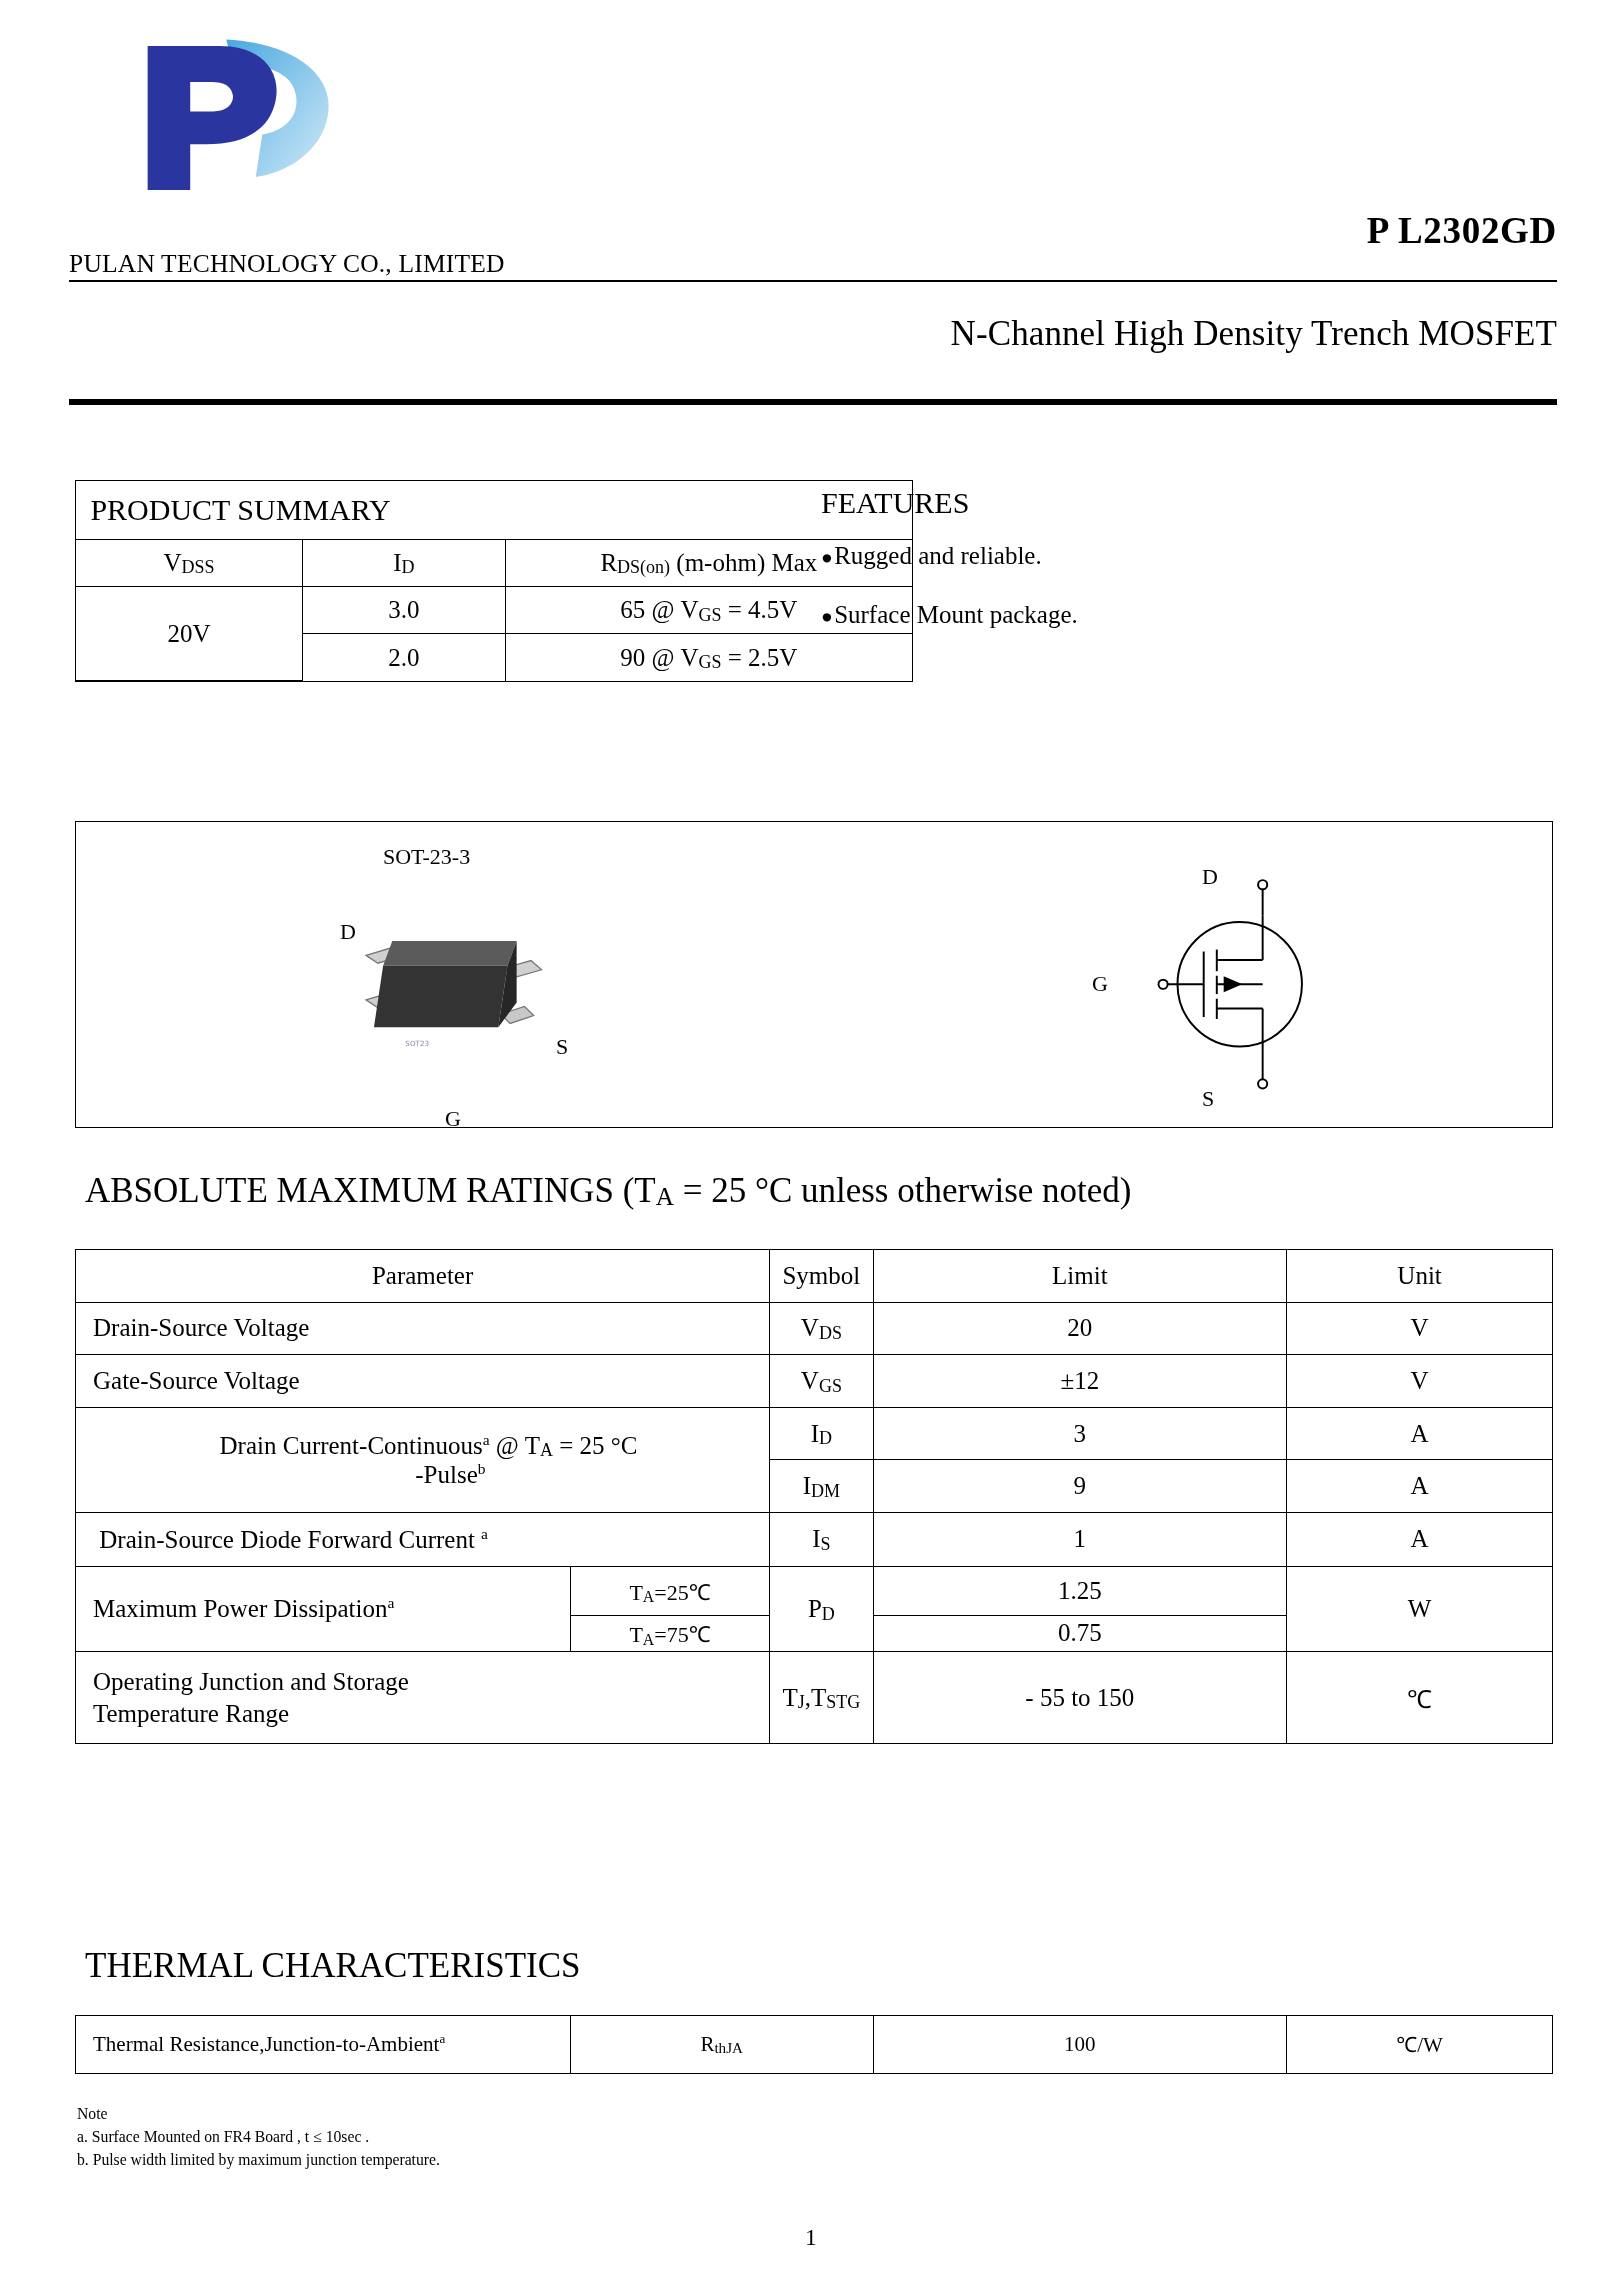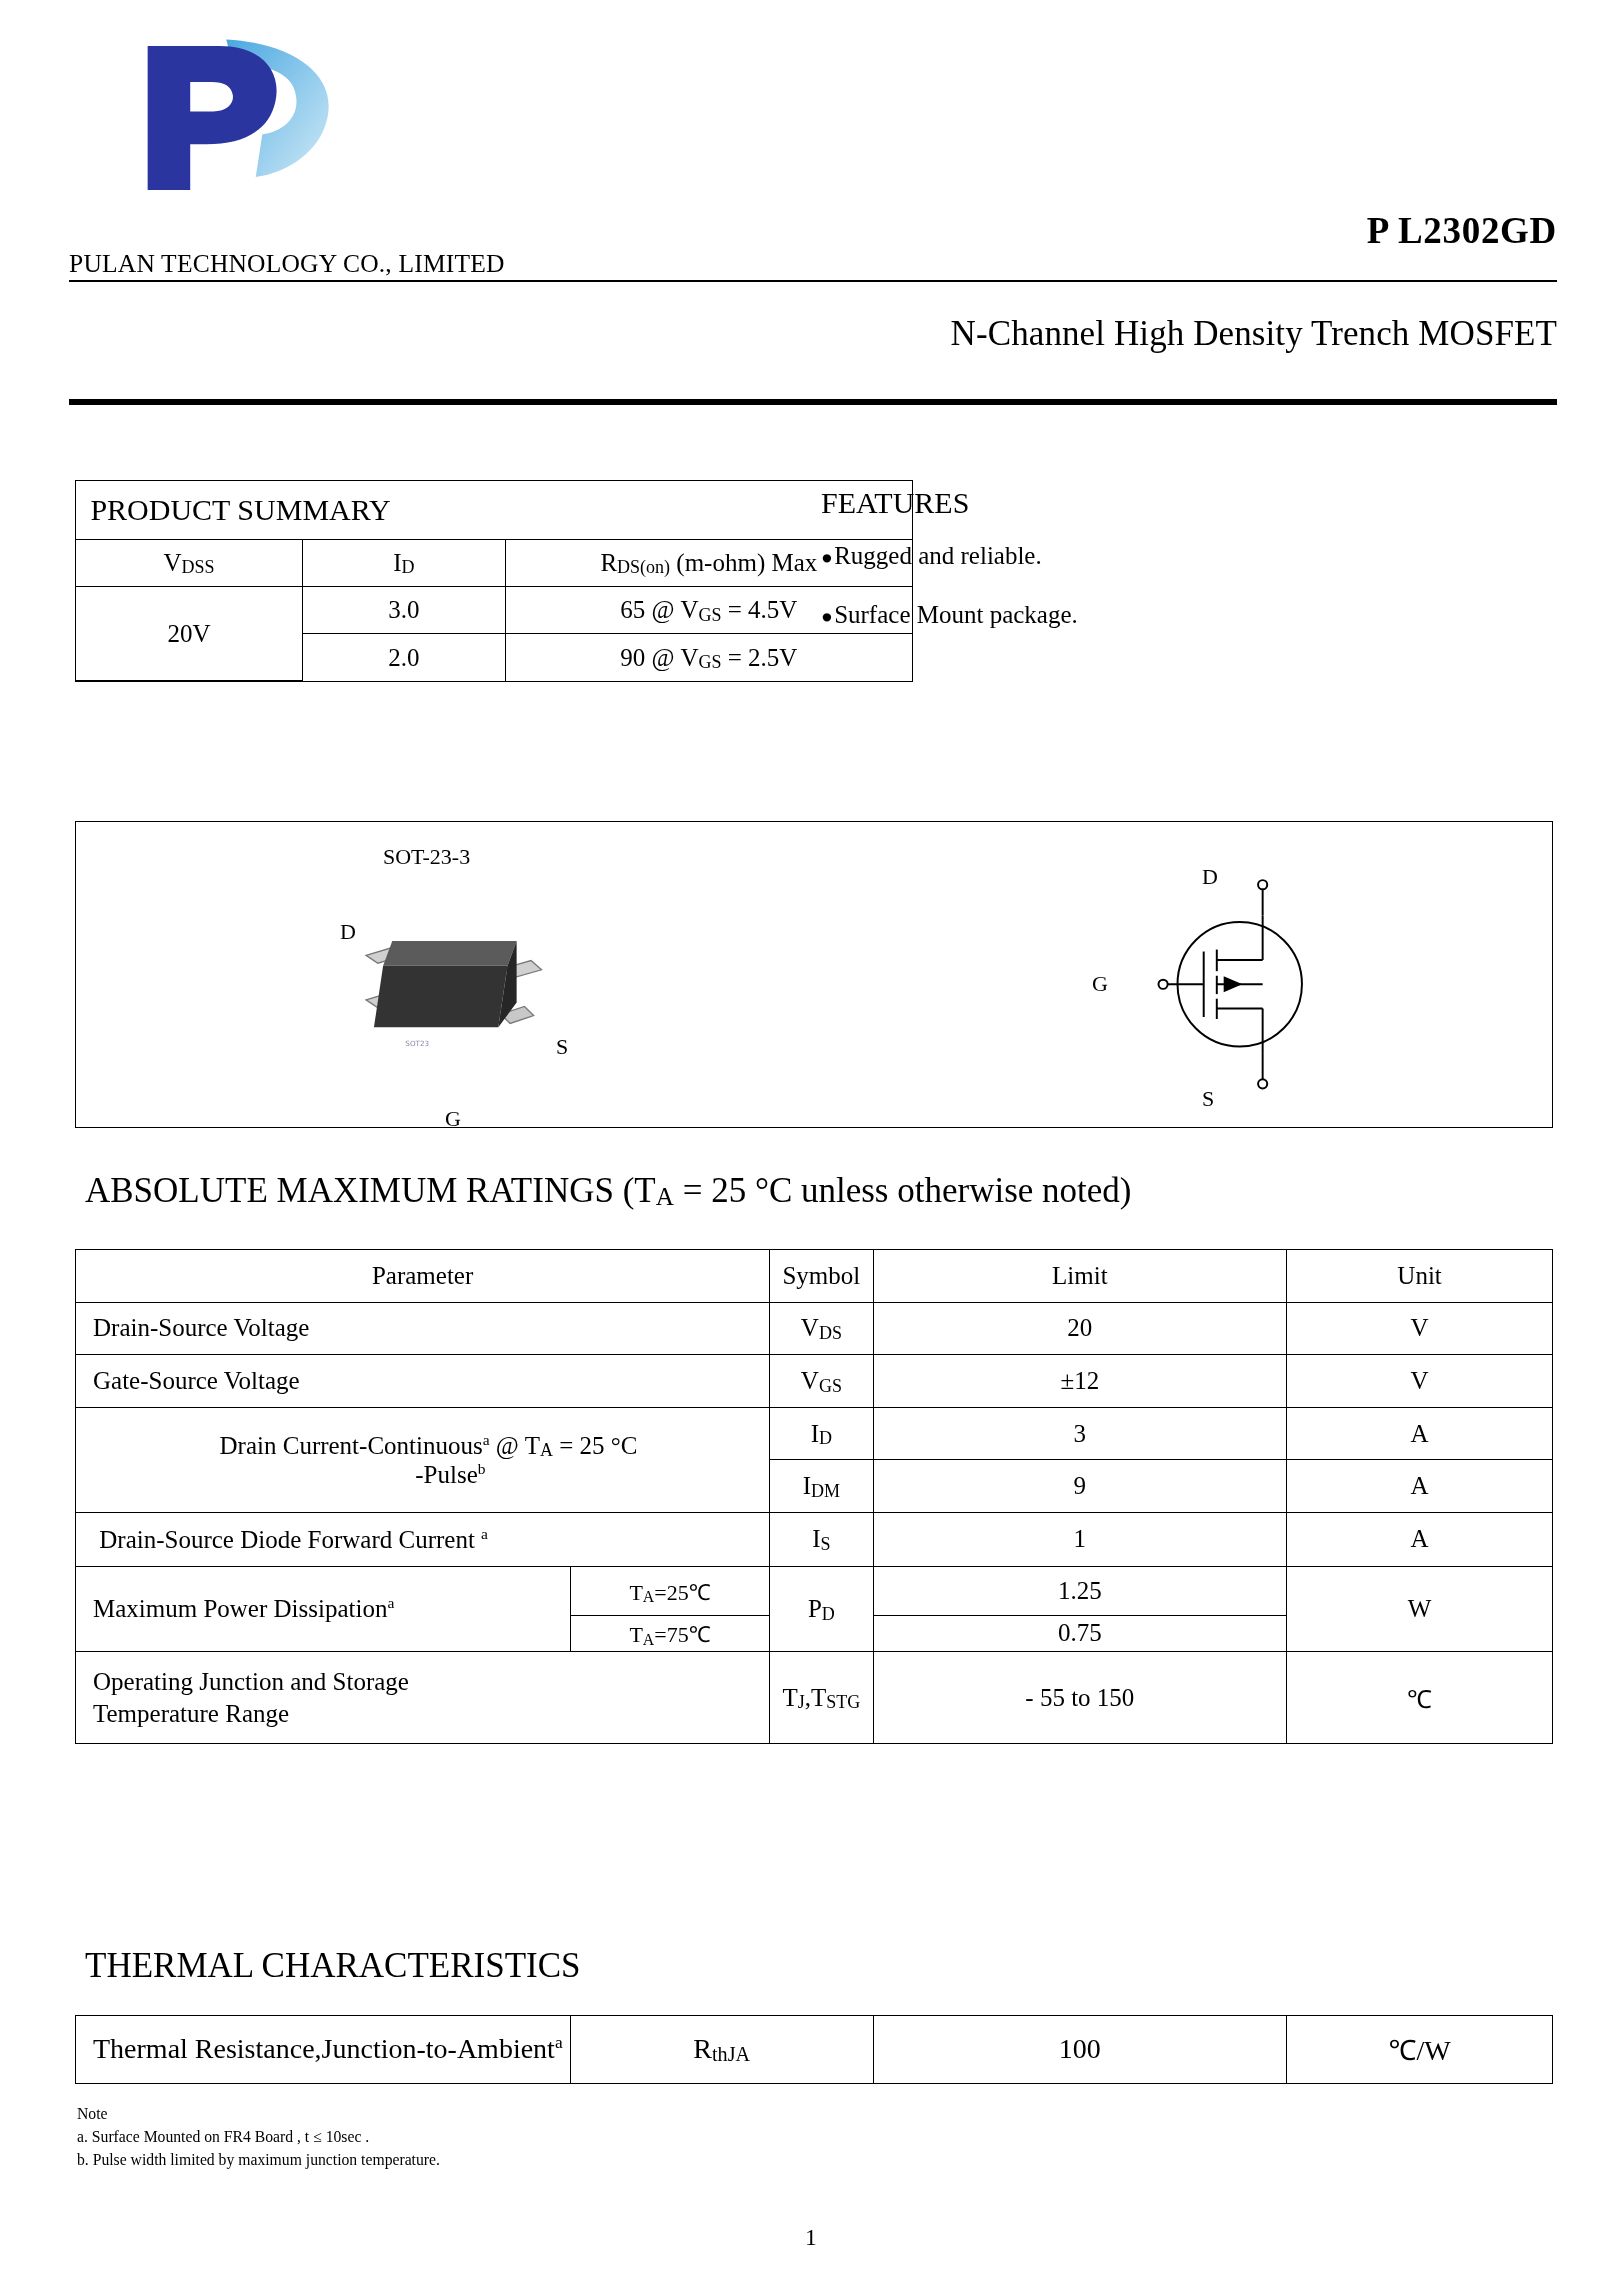--- a/index.html
+++ b/index.html
@@ -161,21 +161,21 @@
   
   .thermal {
     position:absolute;
     left:75px; top:2015px;
     width:1478px;
     border-collapse:collapse;
     table-layout:fixed;
   }
   .thermal td {
     border:1.3px solid #000;
-    font-size:28px;
+    font-size:21px;
     text-align:center;
     padding:14.4px 5.2px;
   }
   .thermal td.param { text-align:left; padding-left:17px; }
 
   
   .notes {
     position:absolute;
     left:77px; top:2103px;
     font-size:15.7px;

